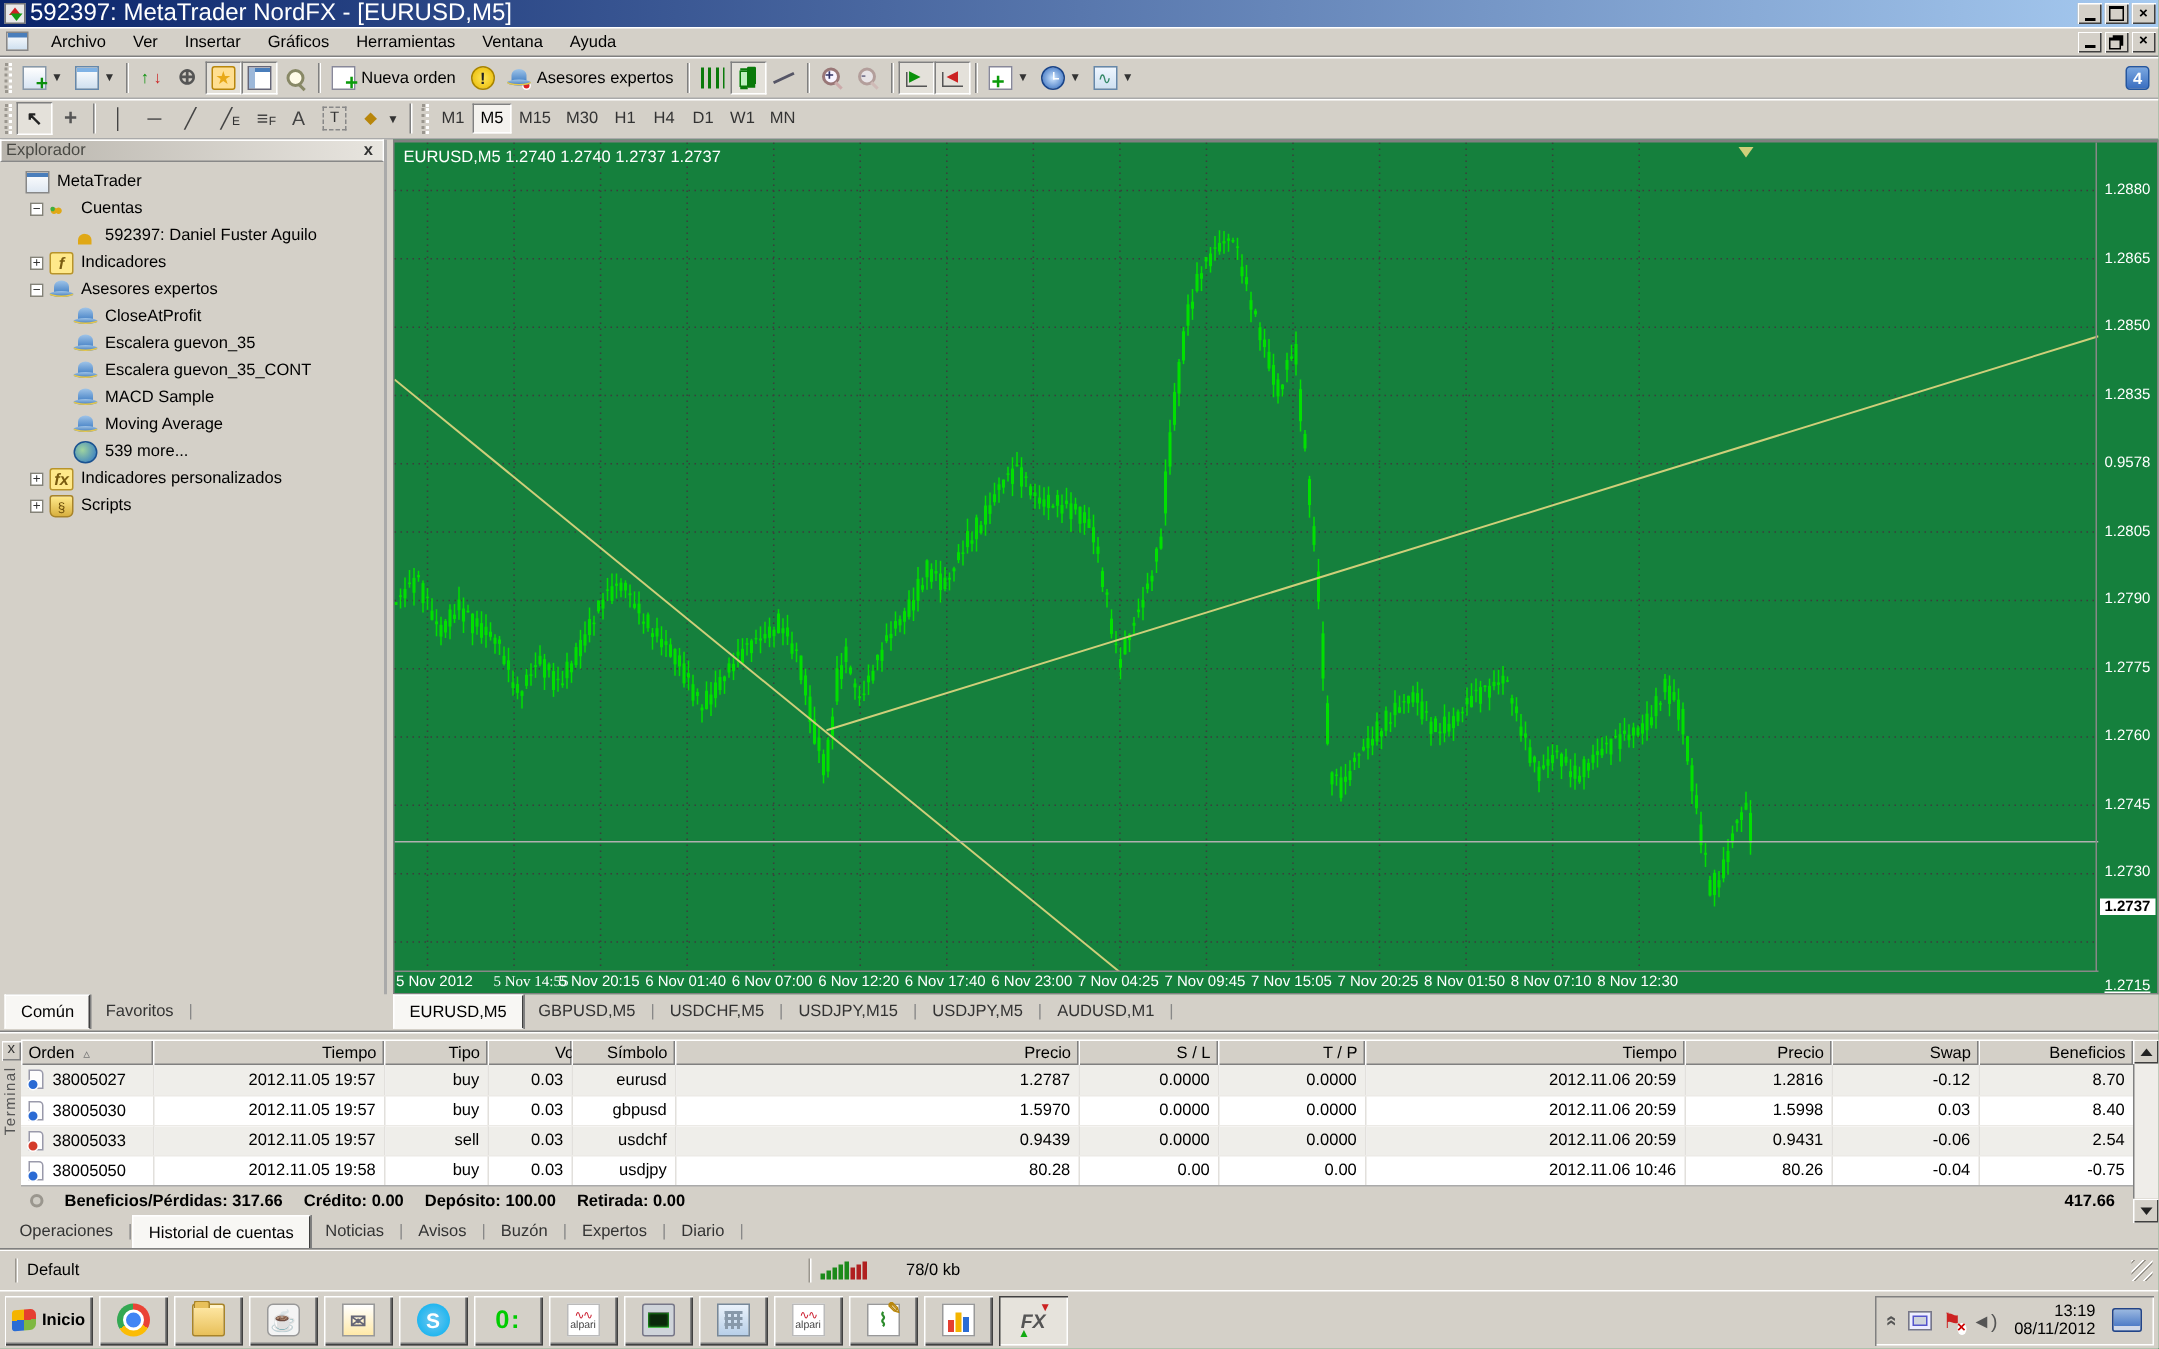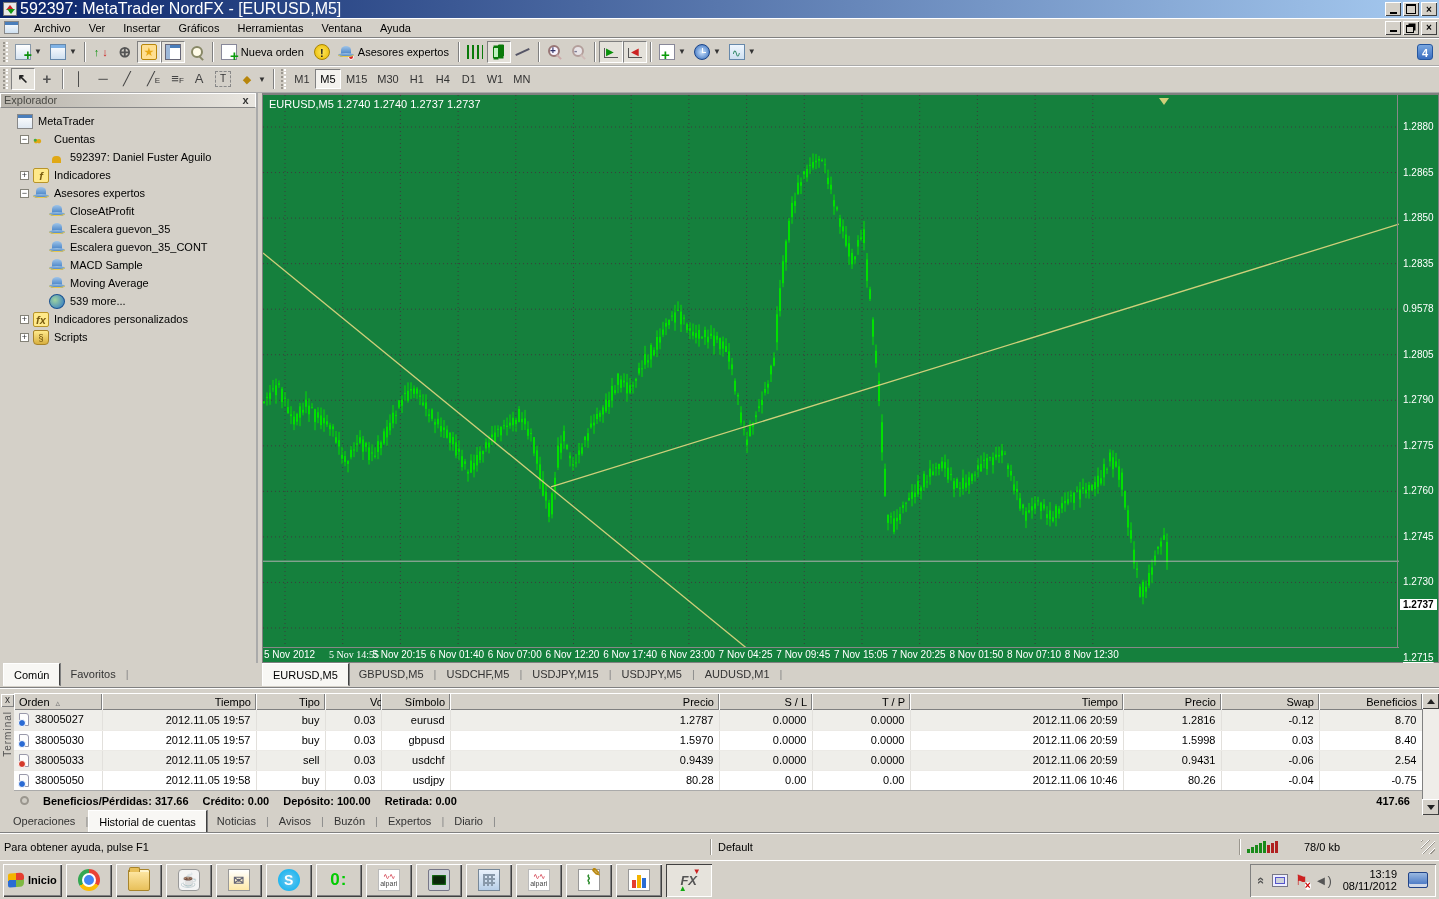--- a/index.html
+++ b/index.html
@@ -1246,21 +1246,20 @@
         <span class="tab">Buzón</span>
         <span class="tab-sep">|</span>
         <span class="tab">Expertos</span>
         <span class="tab-sep">|</span>
         <span class="tab">Diario</span>
         <span class="tab-sep">|</span>
       </div>
   </div>
 
   <div id="statusbar">
-    <span id="sb-help">Para obtener ayuda, pulse F1</span>
     <span class="sb-sep"></span>
     <span id="sb-profile">Default</span>
     <span class="sb-sep"></span>
     <span id="sb-signal">
         <i style="height: 4px; background: rgb(26, 138, 26);"></i>
         <i style="height: 6px; background: rgb(26, 138, 26);"></i>
         <i style="height: 8px; background: rgb(26, 138, 26);"></i>
         <i style="height: 10px; background: rgb(26, 138, 26);"></i>
         <i style="height: 12px; background: rgb(26, 138, 26);"></i>
         <i style="height: 8px; background: rgb(176, 32, 32);"></i>

